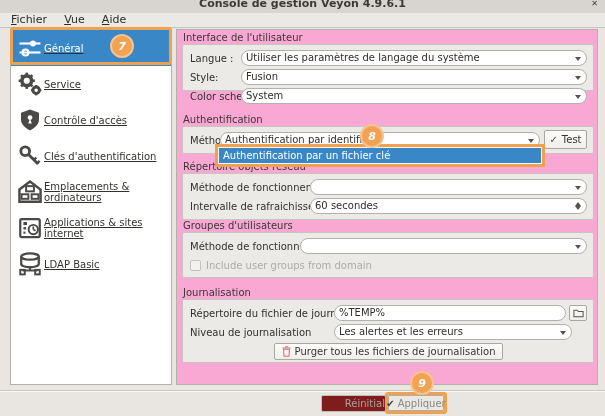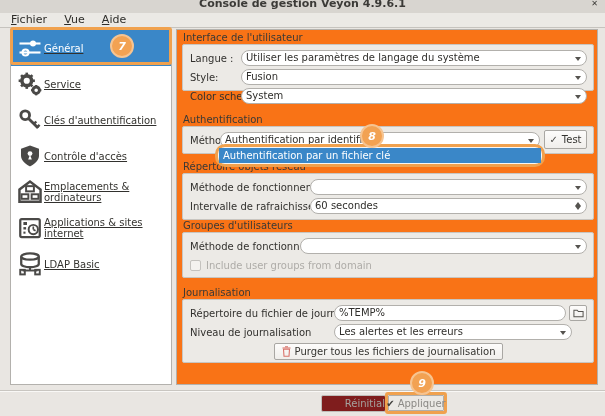--- a/index.html
+++ b/index.html
@@ -21,21 +21,21 @@
   .menu-item::first-letter { text-decoration:underline; }
   
   .sidebar { position:absolute; left:10px; top:29px; width:162px; height:356px; background:#ffffff; border:1px solid #b3b1ad; }
   .side-item { position:relative; height:36px; display:flex; align-items:center; padding-left:4px;text-decoration:underline; }
   .side-item .ic { width:29px; display:flex; justify-content:center; align-items:center; flex:none; }
   .side-item .s-lbl { font-size:10px; color:#34332f; }
   .side-item.selected { background:#3a87c8; }
   .side-item.selected .s-lbl { color:#ffffff; }
   svg.sico { display:block; }
   
-  .main { position:absolute; left:176px; top:29px; width:422px; height:356px; background:#f97316; border:1px solid #b3b1ad; }
+  .main { position:absolute; left:176px; top:29px; width:422px; height:356px; background:#f9a8d4; border:1px solid #b3b1ad; }
   .g-title { position:absolute; left:6px; font-size:10px; color:#3a3936; white-space:nowrap; }
   .gbox { position:absolute; left:5px; width:412px; background:#eceae6; border:1px solid #c8c5c0; border-radius:2px; padding:5px 6px 0 7px; }
   .row { display:flex; align-items:center; margin-bottom:3px; height:16px; }
   .lbl { flex:none; font-size:10px; color:#32312e; white-space:nowrap; overflow:hidden; }
   .combo, .tinput {
     position:relative; height:16px; background:#ffffff; border:1px solid #b2b0ac; border-radius:8px;
     font-size:10px; color:#2f2e2b; line-height:14px; padding:0 16px 0 4px; white-space:nowrap; overflow:hidden; flex:1;
   }
   .combo::after { content:""; position:absolute; right:5px; top:6px;
     border-left:3.5px solid transparent; border-right:3.5px solid transparent; border-top:4px solid #55534f; }
@@ -45,21 +45,21 @@
   .spin .sa-up { top:3px; border-bottom:4px solid #55534f; }
   .spin .sa-dn { bottom:3px; border-top:4px solid #55534f; }
   .btn { display:flex; align-items:center; justify-content:center; gap:4px;
     background:linear-gradient(#fdfcfb,#f0eeeb); border:1px solid #a9a7a3; border-radius:2px;
     font-size:10px; color:#353430; height:16px; }
   .btn .chk { color:#4a4946; font-size:10px; }
   .checkbox { width:11px; height:11px; border:1px solid #c4c2be; background:#f4f2ef; border-radius:2px; flex:none; margin-right:5px; }
   .dis-lbl { color:#aeaca8; }
   
   .popup-wrap { position:absolute; left:215px; top:144px; width:330px; height:23px; z-index:30;
-    border:3px solid #f0a14e; border-radius:10px; background:#f8f6f3; padding:1px; }
+    border:3px solid #f0a14e; border-radius:0; background:#f8f6f3; padding:1px; }
   .popup-item { height:15px; background:#3a87c8; color:#ffffff; font-size:10px; line-height:15px; padding-left:4px; white-space:nowrap; overflow:hidden; }
   
   .ann-box { position:absolute; border:3px solid #f0a14e; border-radius:3px; z-index:25; pointer-events:none; }
   .ann-circle { position:absolute; width:24px; height:24px; border-radius:50%; background:#f2a253; border:2px solid #f6c globalization; z-index:40; }
   .ann-circle { border:2px solid #f6c491; display:flex; align-items:center; justify-content:center;
     color:#ffffff; font-size:11px; font-weight:bold; font-style:italic; }
   
   .sep1 { position:absolute; left:0; top:390px; width:605px; height:1px; background:#c9c6c1; }
   .sep2 { position:absolute; left:0; top:391px; width:605px; height:1px; background:#f9f8f6; }
   .btn.disabled { background:#7f1d1d; border-color:#bfbdb9; color:#a5a39f;gap:41px; }
@@ -121,38 +121,38 @@
         </g>
       </svg>
     </span>
     <span class="s-lbl">Service</span>
   </div>
 
 
   <div class="side-item">
     <span class="ic">
       <svg class="sico" width="24" height="24" viewBox="0 0 16 16">
+        <path d="M8 1 L14 3.2 V8 C14 11.8 8.6 14.6 8 15 C7.4 14.6 2 11.8 2 8 V3.2 Z" fill="#4a4947"></path>
+        <circle cx="8" cy="6.4" r="1.6" fill="#ffffff"></circle>
+        <path d="M8 7.2 L9.2 10.4 H6.8 Z" fill="#ffffff"></path>
+      </svg>
+    </span>
+    <span class="s-lbl">Contrôle d'accès</span>
+  </div>
+
+  <div class="side-item">
+    <span class="ic">
+      <svg class="sico" width="24" height="24" viewBox="0 0 16 16">
         <circle cx="4.8" cy="4.8" r="2.9" fill="none" stroke="#4a4947" stroke-width="1.9"></circle>
         <line x1="7" y1="7" x2="13.4" y2="13.4" stroke="#4a4947" stroke-width="1.9"></line>
         <line x1="10.6" y1="10.6" x2="12.2" y2="9" stroke="#4a4947" stroke-width="1.6"></line>
         <line x1="12.8" y1="12.8" x2="14.4" y2="11.2" stroke="#4a4947" stroke-width="1.6"></line>
       </svg>
     </span>
     <span class="s-lbl">Clés d'authentification</span>
-  </div>
-
-  <div class="side-item">
-    <span class="ic">
-      <svg class="sico" width="24" height="24" viewBox="0 0 16 16">
-        <path d="M8 1 L14 3.2 V8 C14 11.8 8.6 14.6 8 15 C7.4 14.6 2 11.8 2 8 V3.2 Z" fill="#4a4947"></path>
-        <circle cx="8" cy="6.4" r="1.6" fill="#ffffff"></circle>
-        <path d="M8 7.2 L9.2 10.4 H6.8 Z" fill="#ffffff"></path>
-      </svg>
-    </span>
-    <span class="s-lbl">Contrôle d'accès</span>
   </div>
 
   <div class="side-item">
     <span class="ic">
       <svg class="sico" width="26" height="26" viewBox="0 0 16 16">
         <path d="M1.5 6.5 L8 1.5 L14.5 6.5 V14 H1.5 Z" fill="none" stroke="#4a4947" stroke-width="1.5"></path>
         <rect x="5.6" y="4.4" width="4.8" height="3.2" fill="none" stroke="#4a4947" stroke-width="1.2"></rect>
         <rect x="2.8" y="9.4" width="4.2" height="2.8" fill="none" stroke="#4a4947" stroke-width="1.2"></rect>
         <rect x="9" y="9.4" width="4.2" height="2.8" fill="none" stroke="#4a4947" stroke-width="1.2"></rect>
       </svg>

